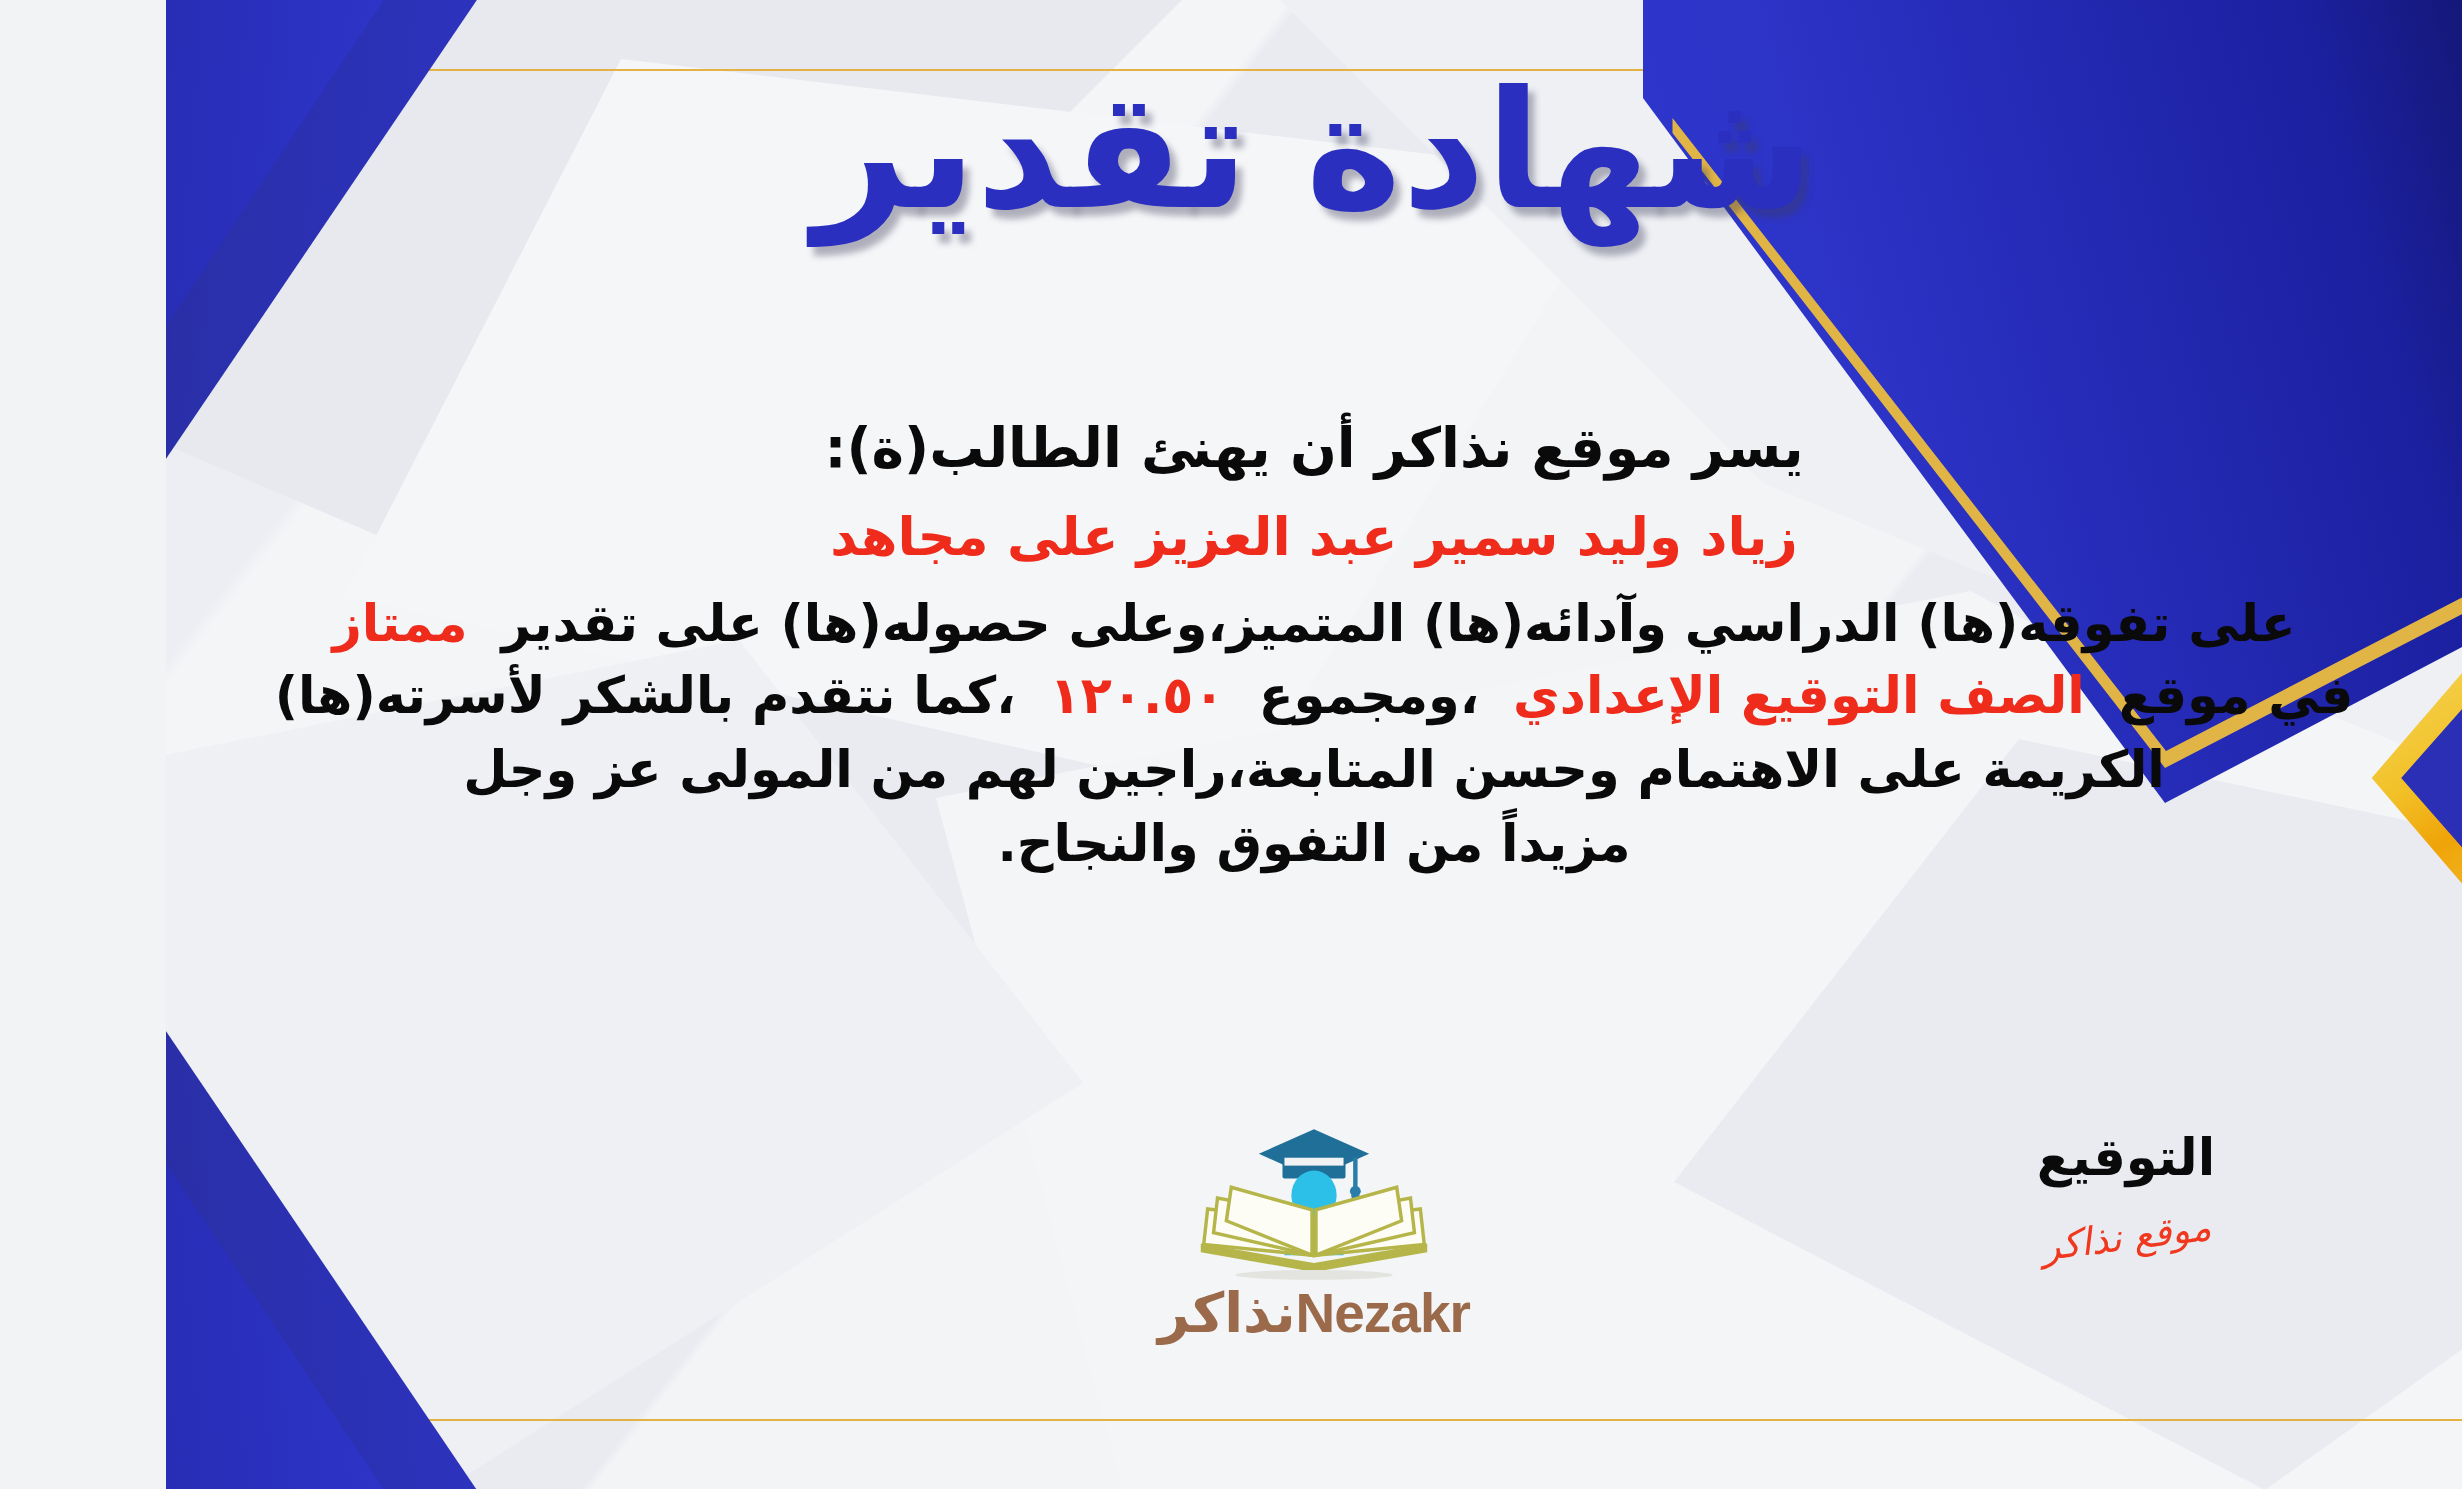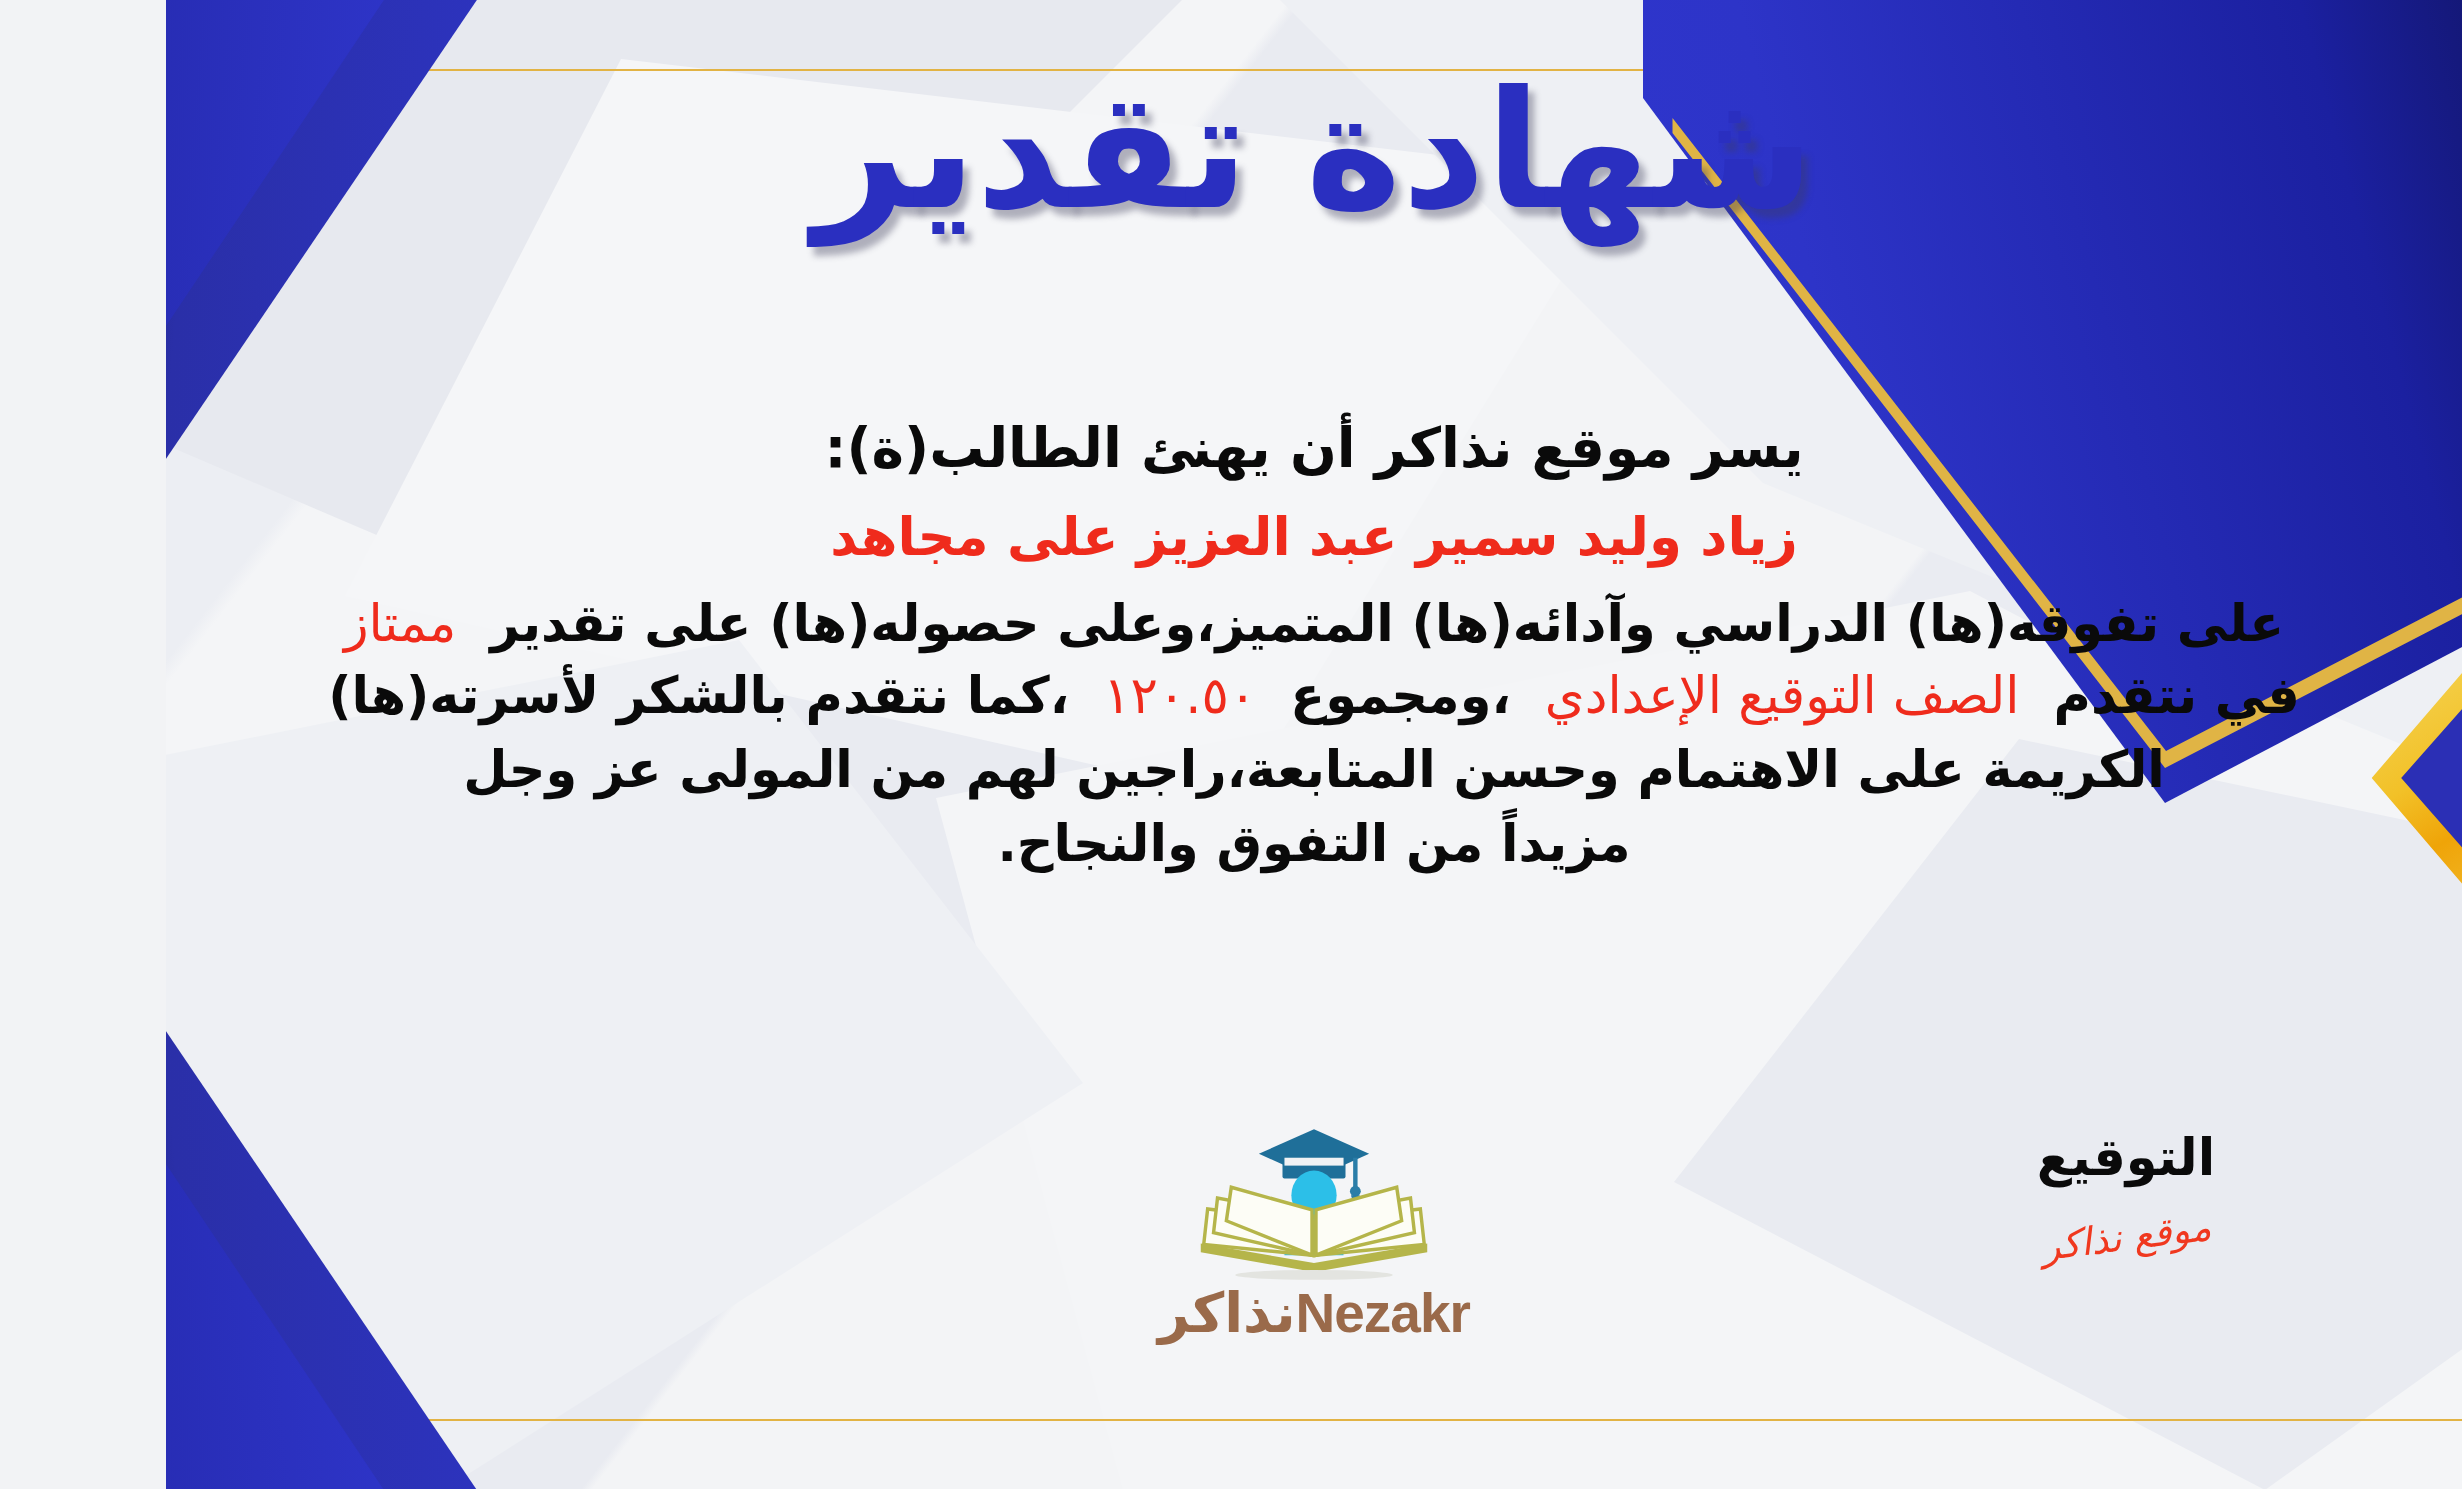--- a/index.html
+++ b/index.html
@@ -89,21 +89,21 @@
     font-family:"DejaVu Sans","Liberation Sans",sans-serif;
   }
 
   .body-block{
     position:absolute;top:409px;left:128px;right:128px;
     text-align:center;color:#0a0a0a;
   }
   .ln{ font-size:51px; line-height:1.42; white-space:nowrap; font-weight:600;}
   .ln.intro{font-size:55px;}
   .name{color:#ef2b1c;font-size:53px;font-weight:bold;line-height:1.9;}
-  .red{color:#ef2b1c;font-weight:normal;}
+  .red{color:#ef2b1c;font-weight:bold;}
   .sp{display:inline-block;width:34px;}
   .just{font-size:51px;line-height:1.45;}
 
   .sig-wrap{position:absolute;right:374px;top:1128px;text-align:center;width:256px;}
   .sig-label{font-size:51px;font-weight:600;color:#0a0a0a;}
   .sig-mark{margin-top:27.6px;color:#f0381f;font-size:38px;
      font-family:"DejaVu Serif","Liberation Serif",serif;font-style:italic;
      transform:rotate(-7deg);display:inline-block;}
 
   .logo{position:absolute;left:50%;transform:translateX(-50%);top:1123px;
@@ -155,21 +155,21 @@
 
       <div class="ln intro">يسر موقع نذاكر أن يهنئ الطالب(ة):</div>
 
       <div class="name">زياد وليد سمير عبد العزيز على مجاهد</div>
 
       <div class="ln">
         <span>على تفوقه(ها) الدراسي وآدائه(ها) المتميز،وعلى حصوله(ها) على تقدير</span><span class="sp"></span><span class="red">ممتاز</span>
       </div>
 
       <div class="ln">
-        <span>في نتقدم</span><span class="sp"></span><span class="red">الصف التوقيع الإعدادي</span><span class="sp"></span><span>،ومجموع</span><span class="sp"></span><span class="red">١٢٠.٥٠</span><span class="sp"></span><span>،كما نتقدم بالشكر لأسرته(ها)</span>
+        <span>في موقع</span><span class="sp"></span><span class="red">الصف التوقيع الإعدادي</span><span class="sp"></span><span>،ومجموع</span><span class="sp"></span><span class="red">١٢٠.٥٠</span><span class="sp"></span><span>،كما نتقدم بالشكر لأسرته(ها)</span>
       </div>
 
       <div class="ln just">الكريمة على الاهتمام وحسن المتابعة،راجين لهم من المولى عز وجل</div>
 
       <div class="ln just">مزيداً من التفوق والنجاح.</div>
     </div>
 
     <div class="sig-wrap">
       <div class="sig-label">التوقيع</div>
       <div class="sig-mark">موقع نذاكر</div>

